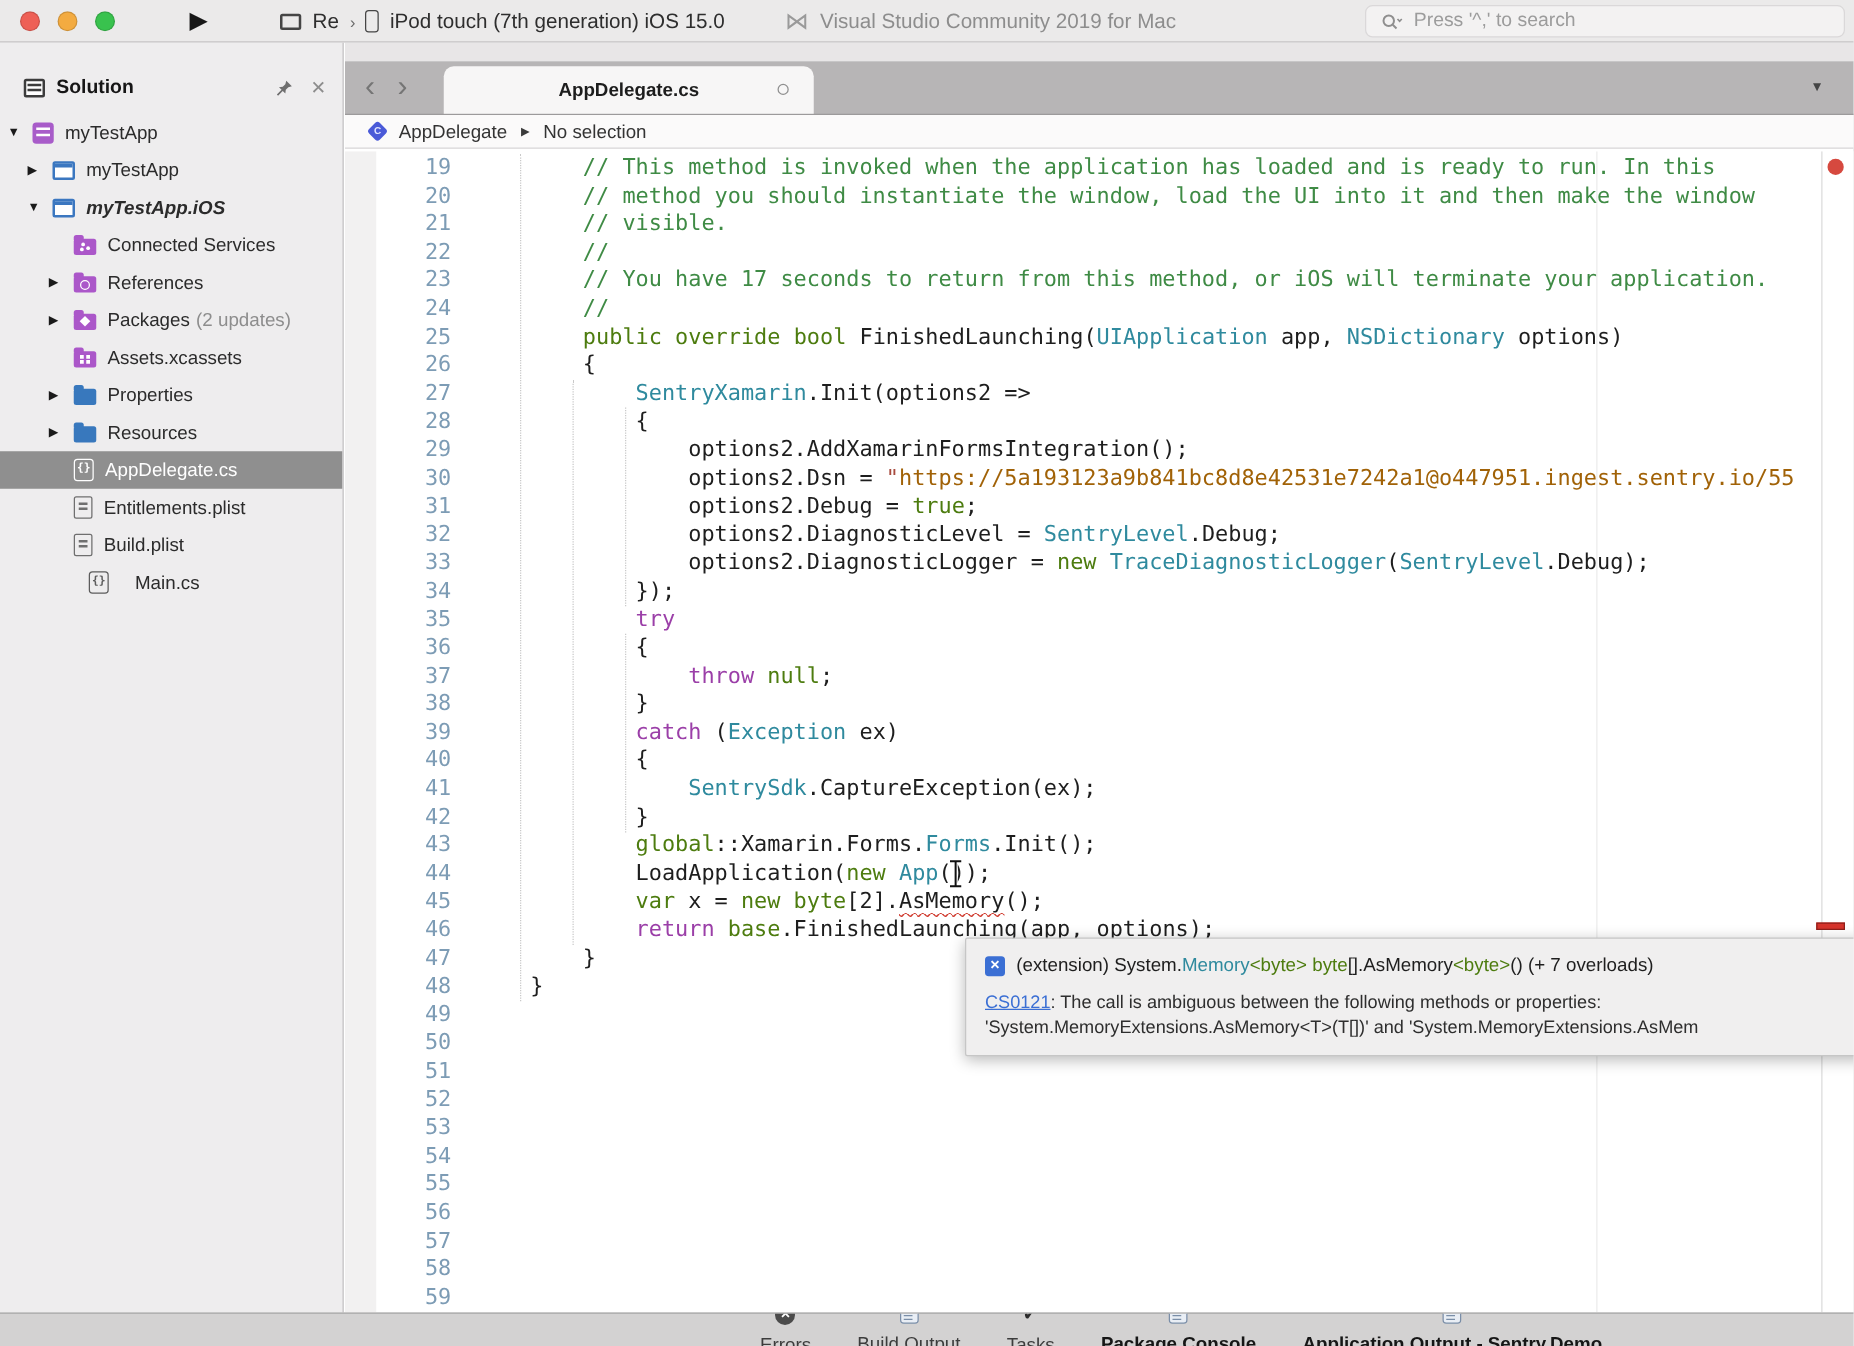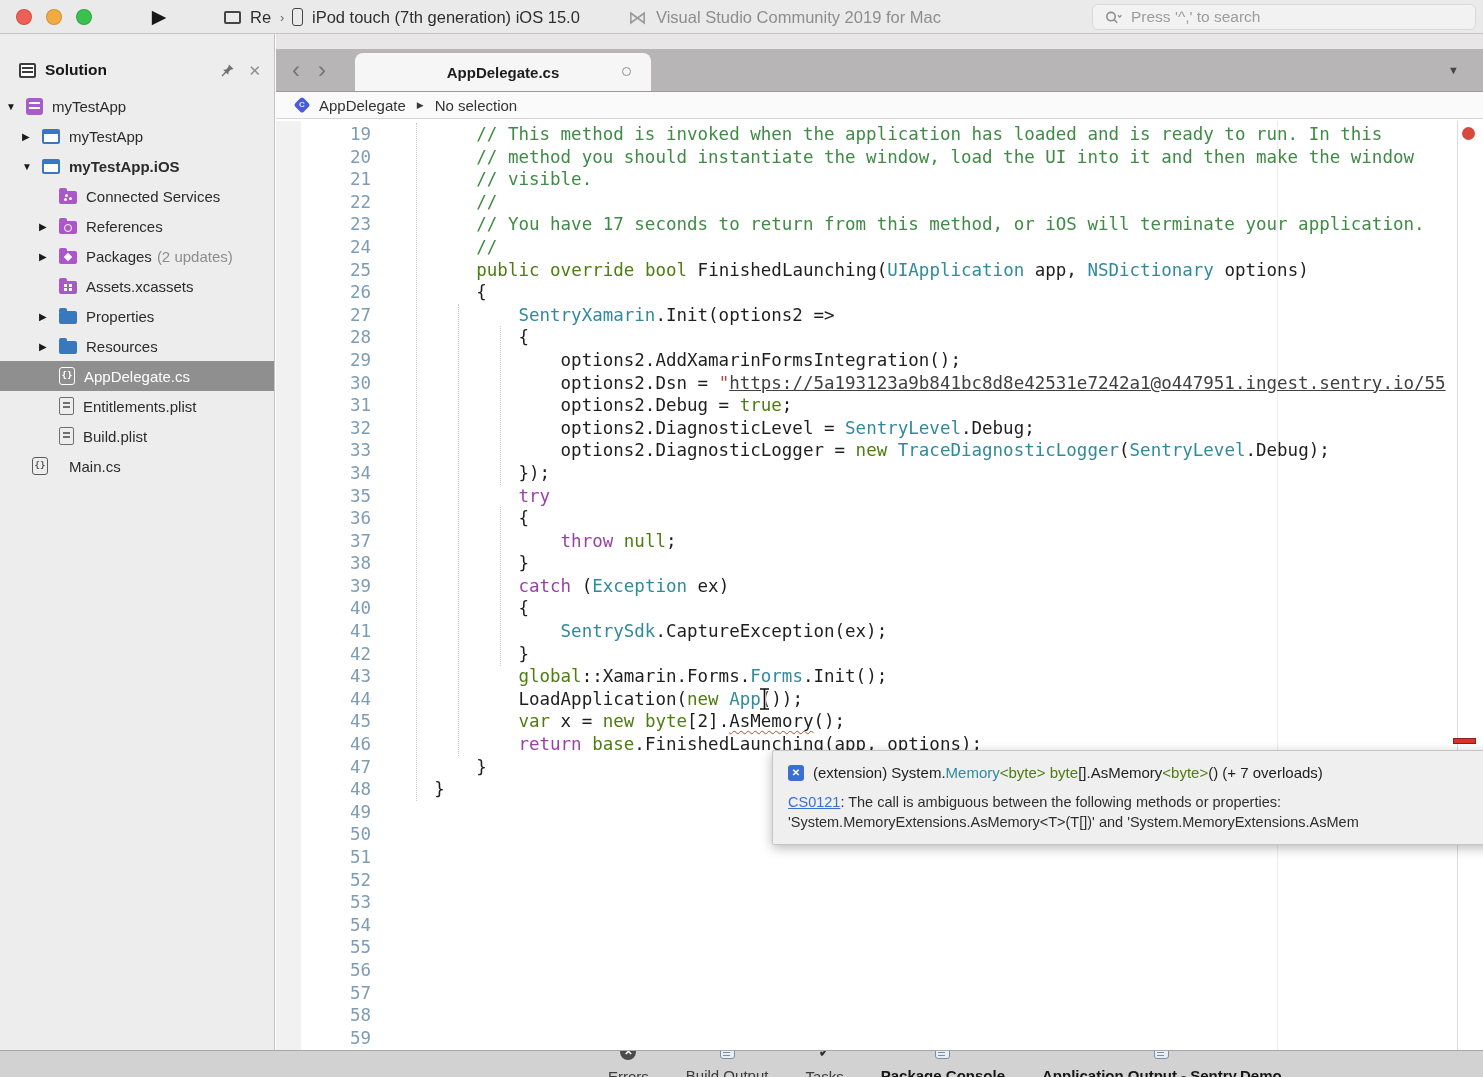--- a/index.html
+++ b/index.html
@@ -34,21 +34,21 @@
   .sb-title{font-weight:bold;font-size:15.5px;color:#161616;}
   .sb-tools{position:absolute;right:13px;top:0;height:32px;display:flex;align-items:center;gap:13px;}
   .pin-svg{display:block;}
   .sb-close{color:#8d8d8d;font-size:15px;line-height:1;}
   .sb-close::after{content:"✕";}
   .tree{margin-top:5px;}
   .trow{display:flex;align-items:center;height:30px;font-size:15px;color:#2b2b2b;white-space:nowrap;}
   .trow.sel{background:#8f8f8f;}
   .trow.sel .tlabel{color:#ffffff;}
   .tarrow{width:20px;flex:none;font-size:10px;color:#1a1a1a;}
-  .tlabel.b{font-weight:bold;}
+  .tlabel.b{font-weight:bold;font-style:italic;}
   .tsuffix{color:#8d8d8d;margin-left:5px;}
   .ticon{position:relative;display:inline-block;flex:none;margin-right:9px;}
   .ic-solution{width:17px;height:17px;background:#a85cc9;border-radius:3px;}
   .ic-solution::after{content:"";position:absolute;left:3px;right:3px;top:4px;height:2.5px;background:#fff;box-shadow:0 5px 0 #fff;}
   .ic-project{width:18px;height:15px;border:2px solid #3b77c0;border-radius:2px;background:#fff;}
   .ic-project::after{content:"";position:absolute;left:0;right:0;top:0;height:3px;background:#3b77c0;}
   .ic-folder-services,.ic-folder-ref,.ic-folder-pkg,.ic-folder-assets,.ic-folder-props,.ic-folder-res{width:18px;height:13px;border-radius:2px;margin-top:2px;}
   .ic-folder-services,.ic-folder-ref,.ic-folder-pkg,.ic-folder-assets{background:#ab57c9;}
   .ic-folder-props,.ic-folder-res{background:#3878bd;}
   .ic-folder-services::before,.ic-folder-ref::before,.ic-folder-pkg::before,.ic-folder-assets::before,.ic-folder-props::before,.ic-folder-res::before{
@@ -84,31 +84,31 @@
   .bc-arrow::after{content:"▶";}
 
   
   .editor{position:absolute;top:87px;left:0;right:0;bottom:0;background:#fff;overflow:hidden;}
   .margin-strip{position:absolute;left:0;top:0;bottom:0;width:25px;background:#f2f1f1;z-index:1;}
   .iguide{position:absolute;width:0;border-left:1px dotted #c9c9c9;z-index:1;}
   .ruler{position:absolute;left:1001px;top:0;bottom:0;width:1px;background:#ececec;z-index:1;}
   .scroll-divider{position:absolute;left:1181px;top:0;bottom:0;width:1px;background:#dcdcdc;z-index:3;}
   .err-dot{position:absolute;left:1186px;top:6px;width:13px;height:13px;border-radius:50%;background:#d6493f;z-index:4;}
   .err-dash{position:absolute;left:1177px;top:617px;width:23px;height:6px;background:#d6342c;border:1px solid #8e1f1a;z-index:4;}
-  #code-lines{position:absolute;top:2px;left:18px;right:0;z-index:2;}
+  #code-lines{position:absolute;top:2px;left:8px;right:0;z-index:2;}
   .code-line{display:flex;height:22.6px;white-space:pre;font-family:"DejaVu Sans Mono",monospace;font-size:17.5px;line-height:22.6px;}
   .ln{display:inline-block;width:90px;padding-right:13px;text-align:right;color:#7d9cb5;flex:none;}
   .src{margin-left:8px;}
   .tk-c{color:#3f8b45;}
   .tk-k{color:#4d7c0f;}
   .tk-f{color:#9b3fa8;}
   .tk-t{color:#2f8a9e;}
   .tk-p{color:#1e1e1e;}
   .tk-s{color:#a84b3f;}
-  .tk-l{color:#404040;text-decoration:underline;}
+  .tk-l{color:#a16207;}
   .tk-e{color:#1e1e1e;text-decoration:underline;text-decoration-style:wavy;text-decoration-color:#d03b2f;text-decoration-thickness:1.2px;text-underline-offset:3px;}
 
   .ibeam{position:absolute;left:482px;top:566px;z-index:5;}
 
   
   .tooltip{position:absolute;left:496px;top:629px;width:758px;background:#f0efef;border:1px solid #c6c6c6;border-radius:2px;
            box-shadow:0 3px 12px rgba(0,0,0,.28);padding:13px 15px 12px 15px;z-index:6;font-size:15px;color:#2e2e2e;}
   .tt-row1{display:flex;align-items:center;gap:9px;}
   .tt-icon{width:16px;height:16px;background:#3b6fd4;border-radius:3px;color:#fff;font-size:10px;font-weight:bold;text-align:center;line-height:16px;flex:none;}
   .tt-icon::after{content:"✕";}
@@ -234,21 +234,21 @@
         <div class="trow" style="padding-left: 39px; align-items: center;">
           <span class="tarrow"></span>
           <span class="ticon ic-plist"></span>
           <span class="tlabel">Entitlements.plist</span>
         </div>
         <div class="trow" style="padding-left: 39px;">
           <span class="tarrow"></span>
           <span class="ticon ic-plist"></span>
           <span class="tlabel">Build.plist</span>
         </div>
-        <div class="trow" style=" gap: 12px;">
+        <div class="trow" style="padding-left: 39px; gap: 12px;">
           <span class="tarrow"></span>
           <span class="ticon ic-cs"></span>
           <span class="tlabel">Main.cs</span>
         </div>
       </div>
   </aside>
 
   <div class="editor-col">
     <div class="tabstrip-top"></div>
     <div class="tabstrip">

